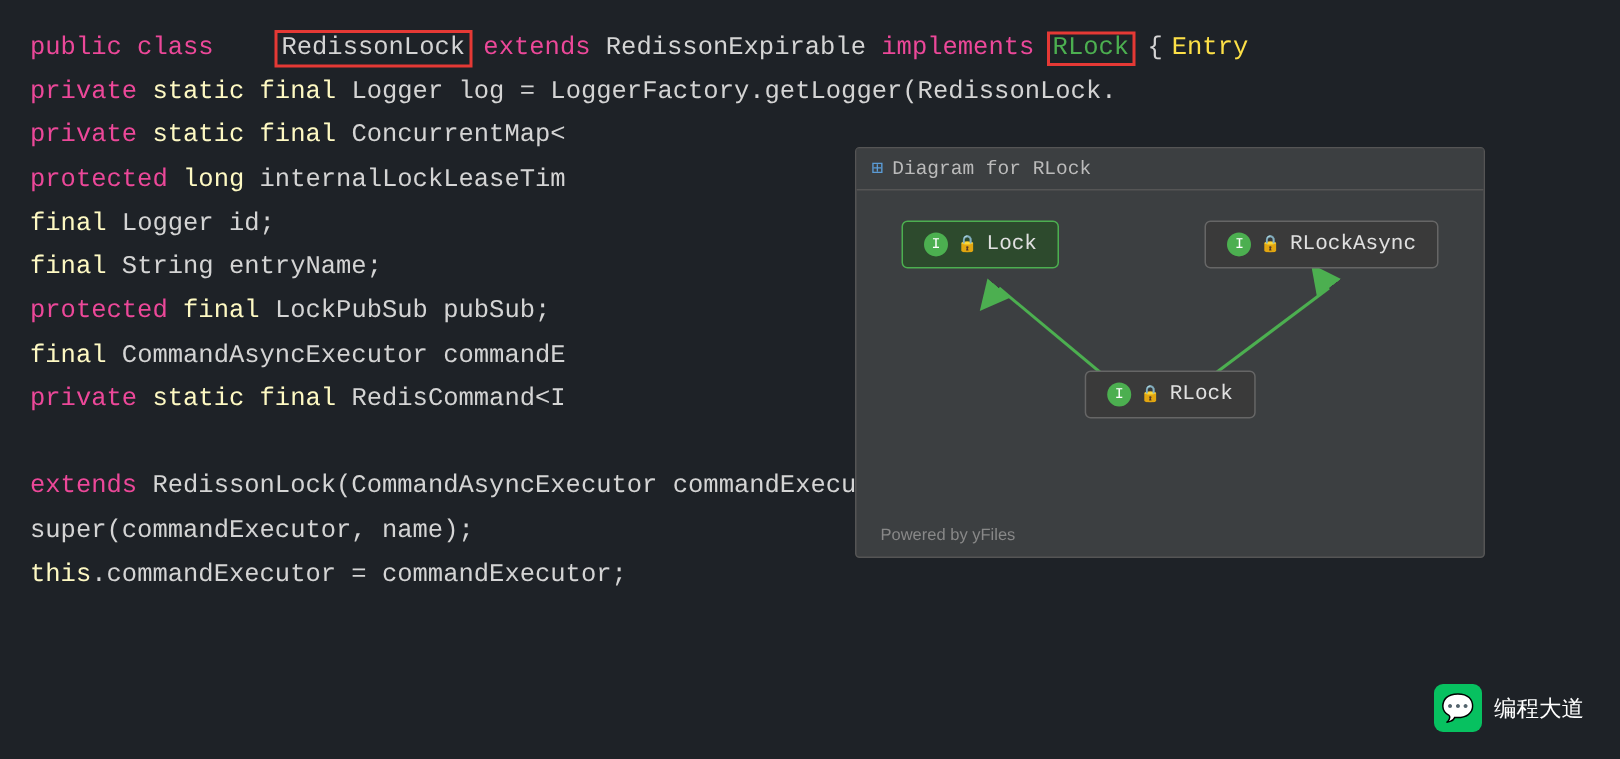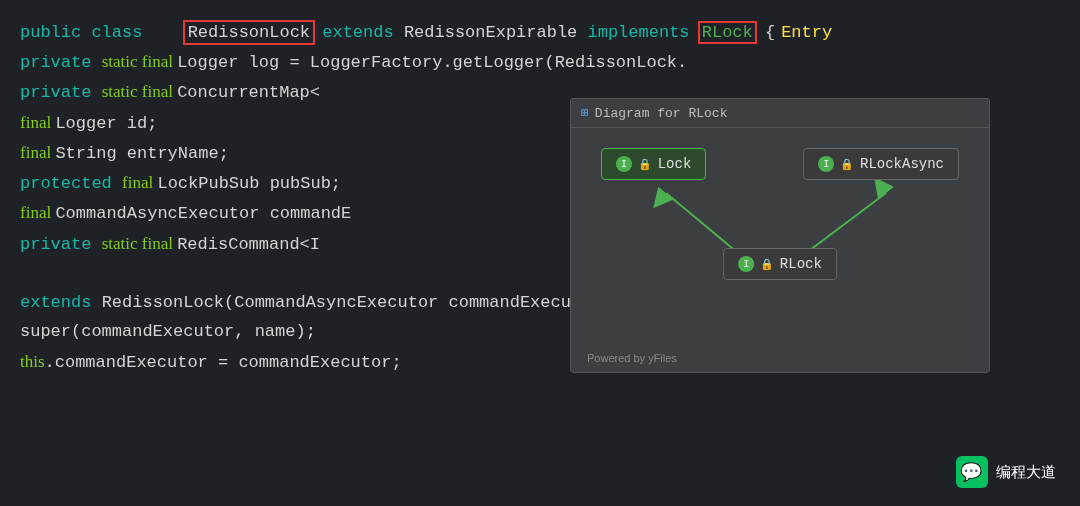--- a/index.html
+++ b/index.html
@@ -20,22 +20,22 @@
       position: relative;
     }
 
     .code-line {
       font-size: 17px;
       line-height: 1.72;
       white-space: nowrap;
       color: #d4d4d4;
     }
 
-    .kw { color: #14b8a6; } 
-    .kw-blue { color: #84cc16; font-family: Liberation Serif, serif; }
+    .kw { color: #ec4899; } 
+    .kw-blue { color: #fef9c3; }
     .highlighted-box {
       outline: 2px solid #e53935;
       outline-offset: 1px;
     }
     .cls-name { color: #d4d4d4; }
 
     
     .diagram-popup {
       position: absolute;
       top: 98px;
@@ -214,20 +214,23 @@
   </div>
 
   <div class="code-line">
     <span class="kw">    private </span><span class="kw-blue">static </span><span class="kw-blue">final </span><span>Logger log = LoggerFactory.getLogger(RedissonLock.</span>
   </div>
 
   <div class="code-line">
     <span class="kw">    private </span><span class="kw-blue">static </span><span class="kw-blue">final </span><span>ConcurrentMap&lt;</span>
   </div>
 
+  <div class="code-line">
+    <span class="kw">    protected </span><span class="kw-blue">long </span><span>internalLockLeaseTim</span>
+  </div>
 
   <div class="code-line">
     <span class="kw-blue">    final </span><span>Logger id;</span>
   </div>
 
   <div class="code-line">
     <span class="kw-blue">    final </span><span>String entryName;</span>
   </div>
 
   <div class="code-line">

